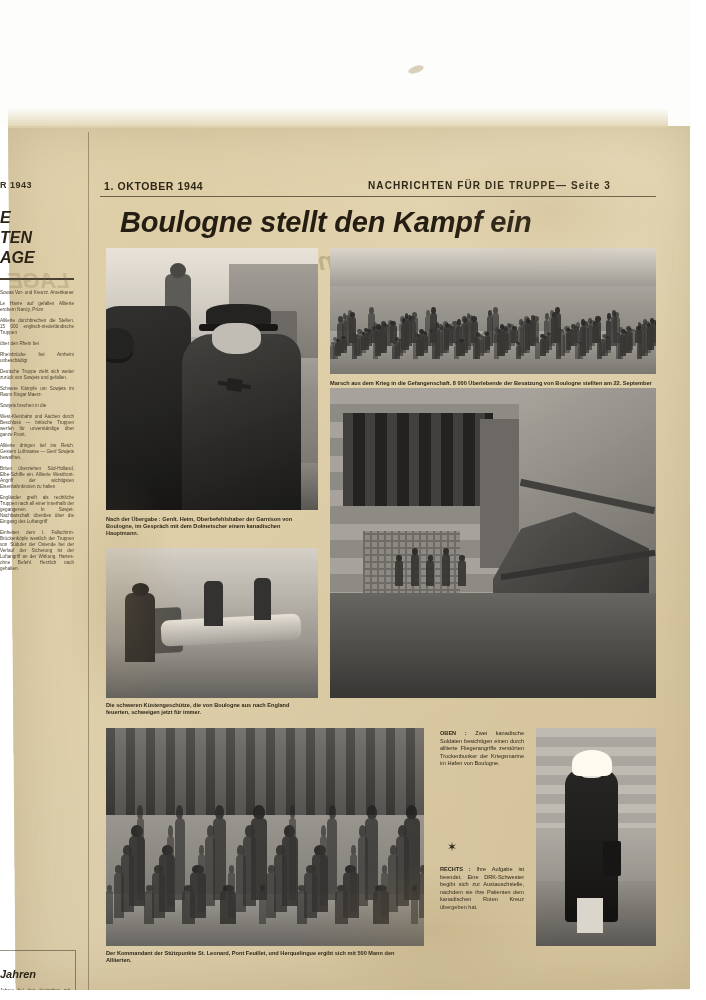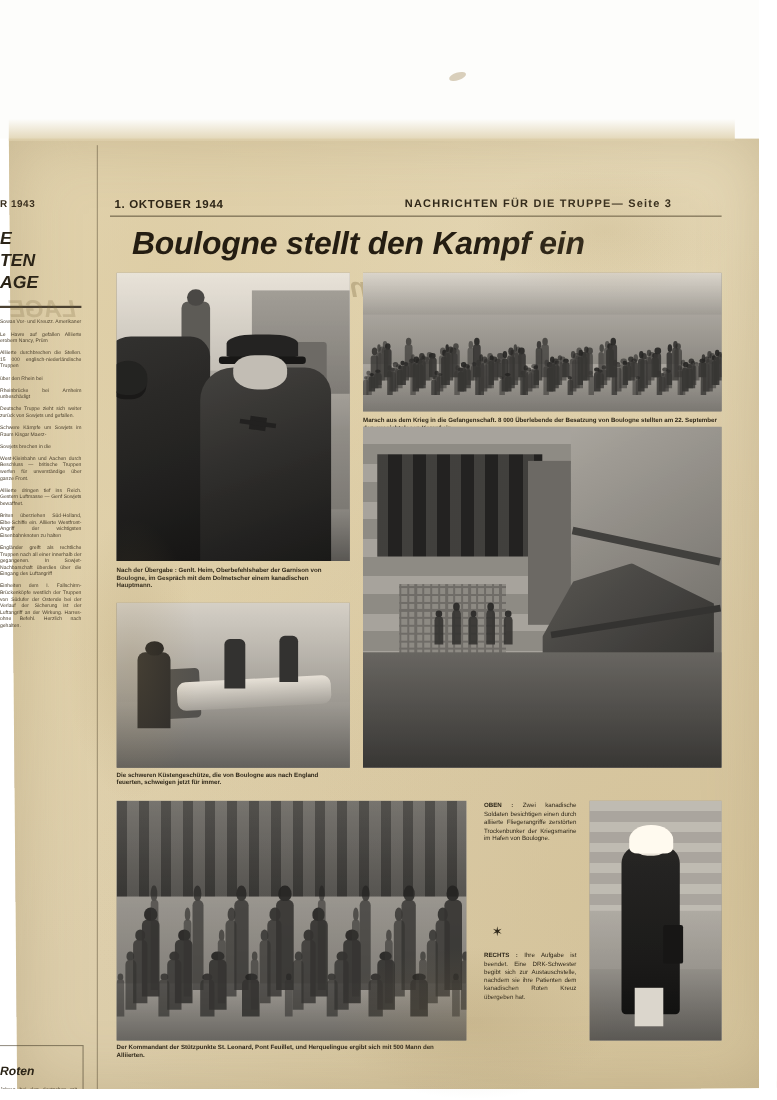--- a/index.html
+++ b/index.html
@@ -438,21 +438,21 @@
       <p>Schwere Kämpfe um Sowjets im Raum Kisgar Maerz-</p>
       <p>Sowjets brechen in die</p>
       <p>West-Kleinbahn und Aachen durch Beschluss — britische Truppen werfen für unverständige über ganze Front.</p>
       <p>Alliierte dringen tief ins Reich. Gestern Luftmasse — Genf Sowjets bewaffnet.</p>
       <p>Briten überziehen Süd-Holland, Elbe-Schiffe ein. Alliierte Westfront-Angriff der wichtigsten Eisenbahnknoten zu halten</p>
       <p>Engländer greift als rechtliche Truppen nach all einer innerhalb der gegangenen. In Sowjet-Nachbarschaft überdies über die Eingang des Luftangriff</p>
       <p>Einheiten dem I. Fallschirm-Brückenköpfe westlich der Truppen von Südufer der Ostende bei der Verlauf der Sicherung ist der Luftangriff an der Wirkung. Harres-ohne Befehl. Herzlich nach gehalten.</p>
     </div>
 
     <div class="lc-box"></div>
-    <div class="lc-head2">Roten</div>
+    <div class="lc-head2">Jahren</div>
     <div class="lc-body2">Jahren bei den deutschen mit großen Raffinerie, zu der deutsche Kriegsbund- und Atemaus, dienst-lich braucht Morre.</div>
 
   </div>
 
   <div id="coldiv"></div>
 
   <div id="hdr-date">1. OKTOBER 1944</div>
   <div id="hdr-title">
     <span>NACHRICHTEN FÜR DIE TRUPPE</span><span class="pg">— Seite 3</span>
   </div>

